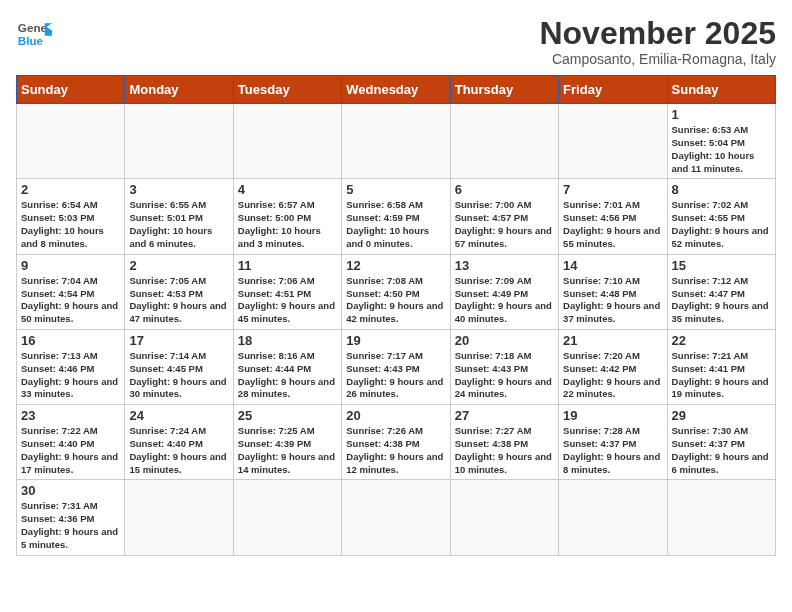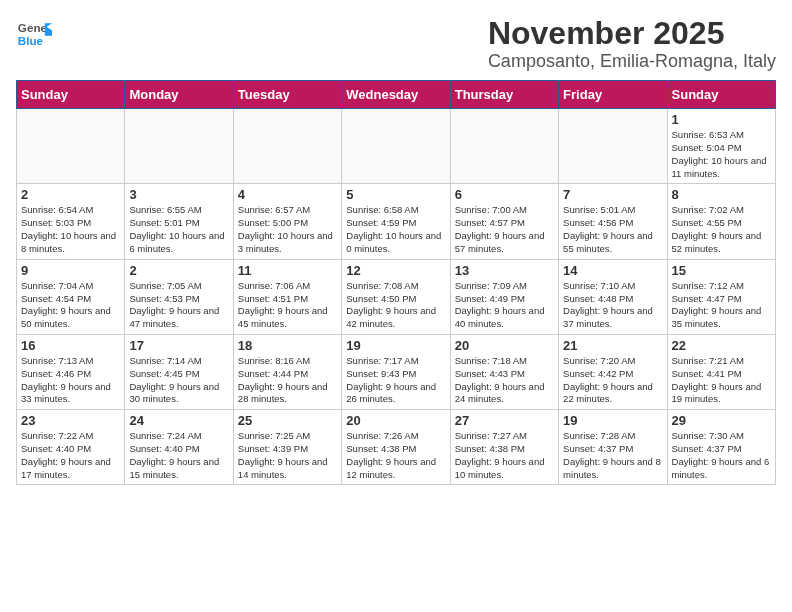--- a/index.html
+++ b/index.html
@@ -19,40 +19,40 @@
     .logo {
       display: flex;
       align-items: center;
       gap: 4px;
     }
     .logo-icon {
       width: 36px;
       height: 36px;
     }
     .title-area {
-      text-align: left;
+      text-align: right;
       margin-left: 11px;
     }
     .month-title {
       font-size: 32px;
       font-weight: bold;
       color: #333;
       line-height: 1.1;
     }
     .subtitle {
-      font-size: 18px;
+      font-size: 14px;
       color: #555;
     }
     .calendar {
       width: 100%;
       border-collapse: collapse;
       border: 1px solid #ccc;
     }
     .calendar th {
-      background: #be185d;
+      background: #c2410c;
       color: #fff;
       font-size: 13px;
       font-weight: bold;
       padding: 6px 4px;
       text-align: left;
       border: 1px solid #2a5a9f;
     }
     .calendar td {
       vertical-align: top;
       border: 1px solid #ccc;
@@ -70,20 +70,21 @@
       font-size: 13px;
       font-weight: bold;
       color: #333;
       display: block;
       margin-bottom: 2px;
     }
     .day-info {
       font-size: 9.5px;
       color: #333;
       line-height: 1.35;
+      font-weight: bold;
     }
     .week-row td {
       height: 72px;
     }
   </style>
 </head>
 <body>
 
 <div class="header-area">
   <div class="logo">
@@ -153,21 +154,21 @@
 Daylight: 10 hours and 0 minutes.</div>
         </td>
         <td>
           <span class="day-number">6</span>
           <div class="day-info">Sunrise: 7:00 AM
 Sunset: 4:57 PM
 Daylight: 9 hours and 57 minutes.</div>
         </td>
         <td>
           <span class="day-number">7</span>
-          <div class="day-info">Sunrise: 5:01 AM
+          <div class="day-info">Sunrise: 7:01 AM
 Sunset: 4:56 PM
 Daylight: 9 hours and 55 minutes.</div>
         </td>
         <td>
           <span class="day-number">8</span>
           <div class="day-info">Sunrise: 7:02 AM
 Sunset: 4:55 PM
 Daylight: 9 hours and 52 minutes.</div>
         </td>
       </tr>
@@ -230,21 +231,21 @@
         </td>
         <td>
           <span class="day-number">18</span>
           <div class="day-info">Sunrise: 8:16 AM
 Sunset: 4:44 PM
 Daylight: 9 hours and 28 minutes.</div>
         </td>
         <td>
           <span class="day-number">19</span>
           <div class="day-info">Sunrise: 7:17 AM
-Sunset: 9:43 PM
+Sunset: 4:43 PM
 Daylight: 9 hours and 26 minutes.</div>
         </td>
         <td>
           <span class="day-number">20</span>
           <div class="day-info">Sunrise: 7:18 AM
 Sunset: 4:43 PM
 Daylight: 9 hours and 24 minutes.</div>
         </td>
         <td>
           <span class="day-number">21</span>
@@ -296,14 +297,28 @@
 Sunset: 4:37 PM
 Daylight: 9 hours and 8 minutes.</div>
         </td>
         <td>
           <span class="day-number">29</span>
           <div class="day-info">Sunrise: 7:30 AM
 Sunset: 4:37 PM
 Daylight: 9 hours and 6 minutes.</div>
         </td>
       </tr>
+      <tr class="week-row">
+        <td>
+          <span class="day-number">30</span>
+          <div class="day-info">Sunrise: 7:31 AM
+Sunset: 4:36 PM
+Daylight: 9 hours and 5 minutes.</div>
+        </td>
+        <td class="empty"></td>
+        <td class="empty"></td>
+        <td class="empty"></td>
+        <td class="empty"></td>
+        <td class="empty"></td>
+        <td class="empty"></td>
+      </tr>
     </tbody>
 </table>
 
 </body></html>

